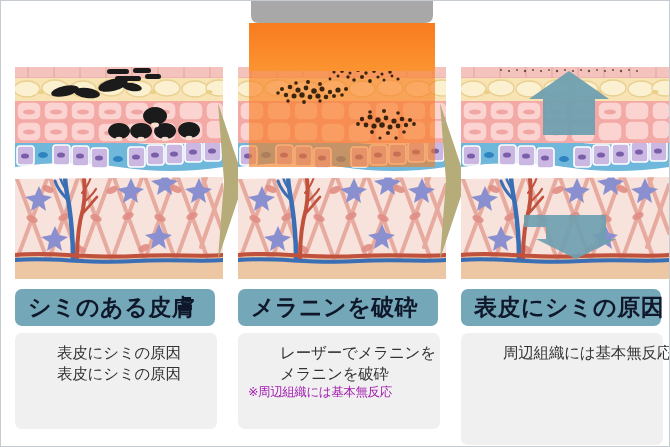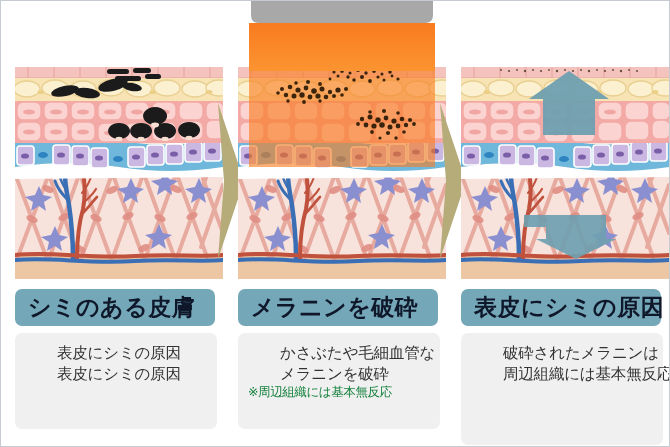--- a/index.html
+++ b/index.html
@@ -93,21 +93,21 @@
   }
   .desc-line {
     color: #333333;
     font-size: 15.5px;
     line-height: 1.33;
     white-space: nowrap;
     letter-spacing: -0.2px;
     margin-left: 32px;
   }
   .desc-note {
-    color: #15803d;
+    color: #a21caf;
     font-size: 12.5px;
     line-height: 1.3;
     white-space: nowrap;
     letter-spacing: -0.4px;
   }
 </style>
 </head>
 <body>
 
 <div id="page">
@@ -537,21 +537,21 @@
         </defs>
         <path d="M13 -22 L195 -22 L195 14 Q195 22 187 22 L21 22 Q13 22 13 14 Z" fill="#a8a8a8"></path>
       </svg>
     </div>
 
     <div class="title-pill">
       <span>メラニンを破砕</span>
     </div>
 
     <div class="desc-box">
-      <div class="desc-line">かさぶたや毛細血管な</div>
+      <div class="desc-line">レーザーでメラニンを</div>
       <div class="desc-line">メラニンを破砕</div>
       <div class="desc-note">※周辺組織には基本無反応</div>
     </div>
   </div>
 
   <div class="connector connector-2">
     <svg width="30" height="160" viewBox="0 0 30 160" xmlns="http://www.w3.org/2000/svg">
       <path d="M2 2 L28 80 L2 158 L8 80 Z" fill="#b6ac79"></path>
     </svg>
   </div>
@@ -731,18 +731,17 @@
           <path d="M92 72 L92 36 L78 36 L118 8 L158 36 L144 36 L144 72 Z" fill="#6f9fb0" opacity="0.95" transform="translate(-10,-4)"></path>
         </g>
       </svg>
     </div>
 
     <div class="title-pill">
       <span>表皮にシミの原因</span>
     </div>
 
     <div class="desc-box" style="min-height:112px;">
-      <div class="desc-line">破砕されたメラニンは</div>
       <div class="desc-line">周辺組織には基本無反応</div>
     </div>
   </div>
 
 </div>
 
 </body></html>

